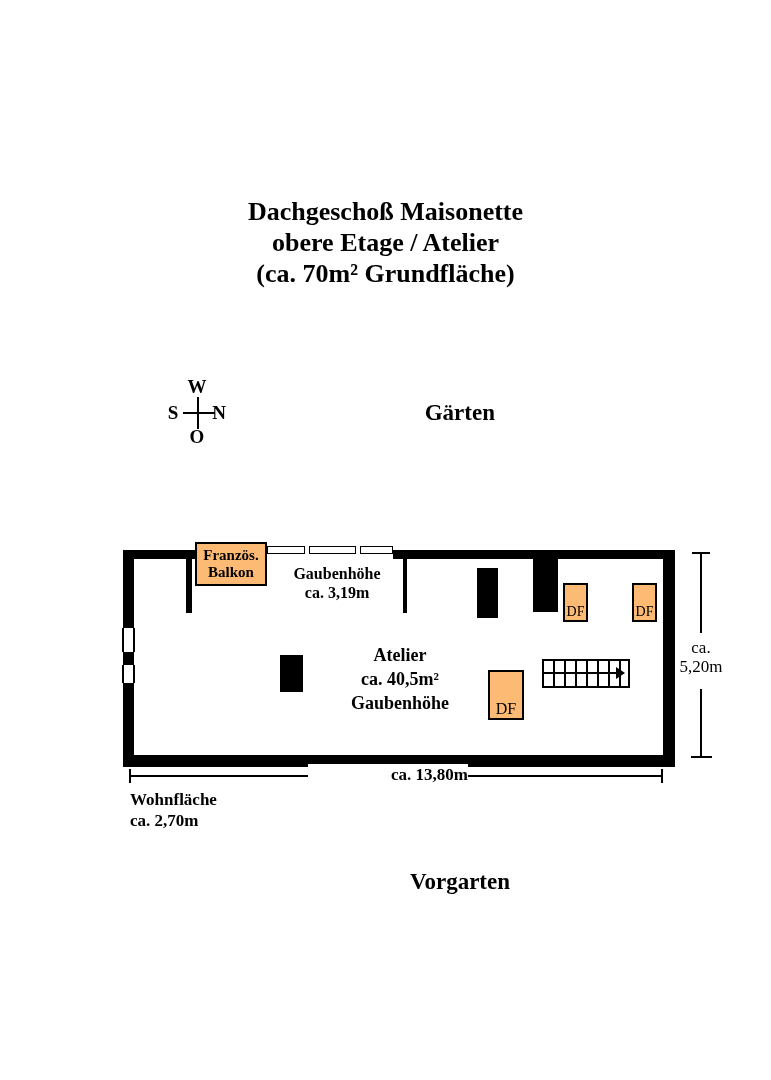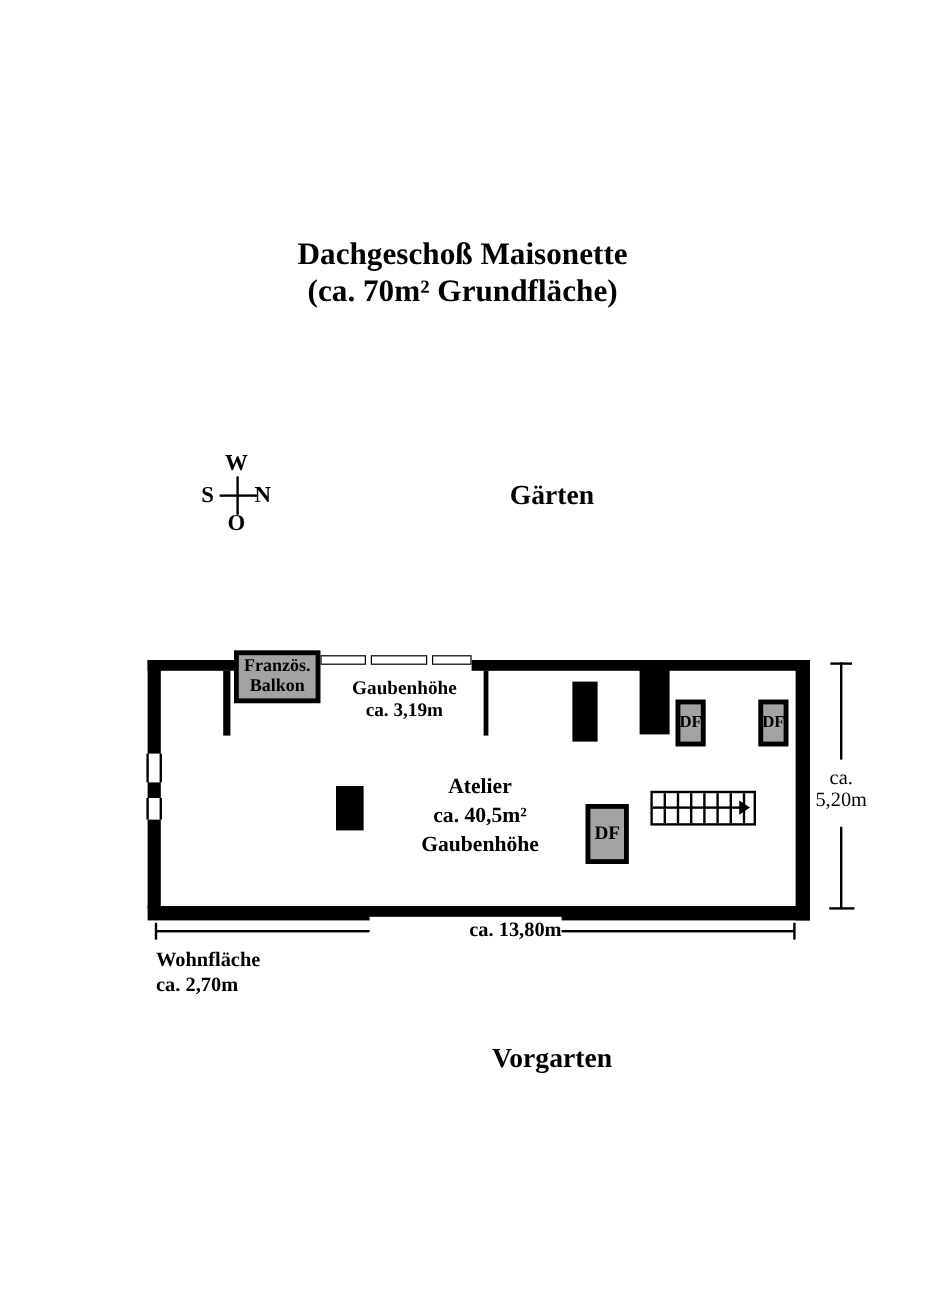--- a/index.html
+++ b/index.html
@@ -9,27 +9,27 @@
     overflow:hidden;
   }
   .abs{position:absolute;}
   .ink{background:#000;}
   
   .title{left:0;top:196px;width:771px;font-size:26px;line-height:31px;font-weight:bold;text-align:center;}
   
   .cletter{font-size:19px;font-weight:bold;width:32px;text-align:center;}
   
   .wall{background:#000;}
-  .whitebox{background:#a3a3a3;border:4px solid #000000;box-sizing:border-box;}
+  .whitebox{background:#fdba74;border:2px solid #000000;box-sizing:border-box;}
   .winseg{background:#fff;border:1px solid #000;box-sizing:border-box;}
   .sidewin{background:#fff;border-left:2px solid #000;border-right:2px solid #000;box-sizing:border-box;}
   .balcony{left:195px;top:542px;width:72px;height:44px;z-index:5;
     display:flex;flex-direction:column;justify-content:center;
     font-size:15px;line-height:17px;font-weight:bold;text-align:center;}
-  .dflabel{display:flex;align-items:center;justify-content:center;font-weight:bold;}
+  .dflabel{display:flex;align-items:flex-end;justify-content:center;font-weight:normal;}
   .df-sm{width:25px;height:39px;font-size:14px;}
   .df-lg{width:36px;height:50px;font-size:16px;}
   .dormerlbl{left:262px;top:564px;width:150px;font-size:16px;line-height:19px;font-weight:bold;text-align:center;}
   .roomlbl{left:310px;top:643px;width:180px;font-size:18px;line-height:24px;font-weight:bold;text-align:center;}
   
   .stairs{left:542px;top:659px;width:88px;height:29px;background:#fff;border:2px solid #000;box-sizing:border-box;}
   .tread{position:absolute;top:0;width:2px;height:25px;background:#000;}
   .runline{position:absolute;left:0;top:11px;width:74px;height:2px;background:#000;}
   .arrowhead{position:absolute;left:72px;top:6px;width:0;height:0;
     border-left:9px solid #000;border-top:6px solid transparent;border-bottom:6px solid transparent;}
@@ -40,20 +40,21 @@
   .ridge{left:130px;top:789px;font-size:17px;line-height:21px;font-weight:bold;}
   .bigarea{font-size:23px;font-weight:bold;text-align:right;}
 </style>
 </head>
 <body>
 
 <div class="canvas">
 
   <div class="abs title">
     <div>Dachgeschoß Maisonette</div>
+    <div>obere Etage / Atelier</div>
     <div>(ca. 70m² Grundfläche)</div>
   </div>
 
   <div>
     <div class="abs cletter" style="left:181px;top:376px;">W</div>
     <div class="abs cletter" style="left:157px;top:402px;">S</div>
     <div class="abs cletter" style="left:203px;top:402px;">N</div>
     <div class="abs cletter" style="left:181px;top:426px;">O</div>
     <div class="abs ink" style="left:183px;top:412px;width:32px;height:2px;"></div>
     <div class="abs ink" style="left:197px;top:397px;width:2px;height:32px;"></div>

